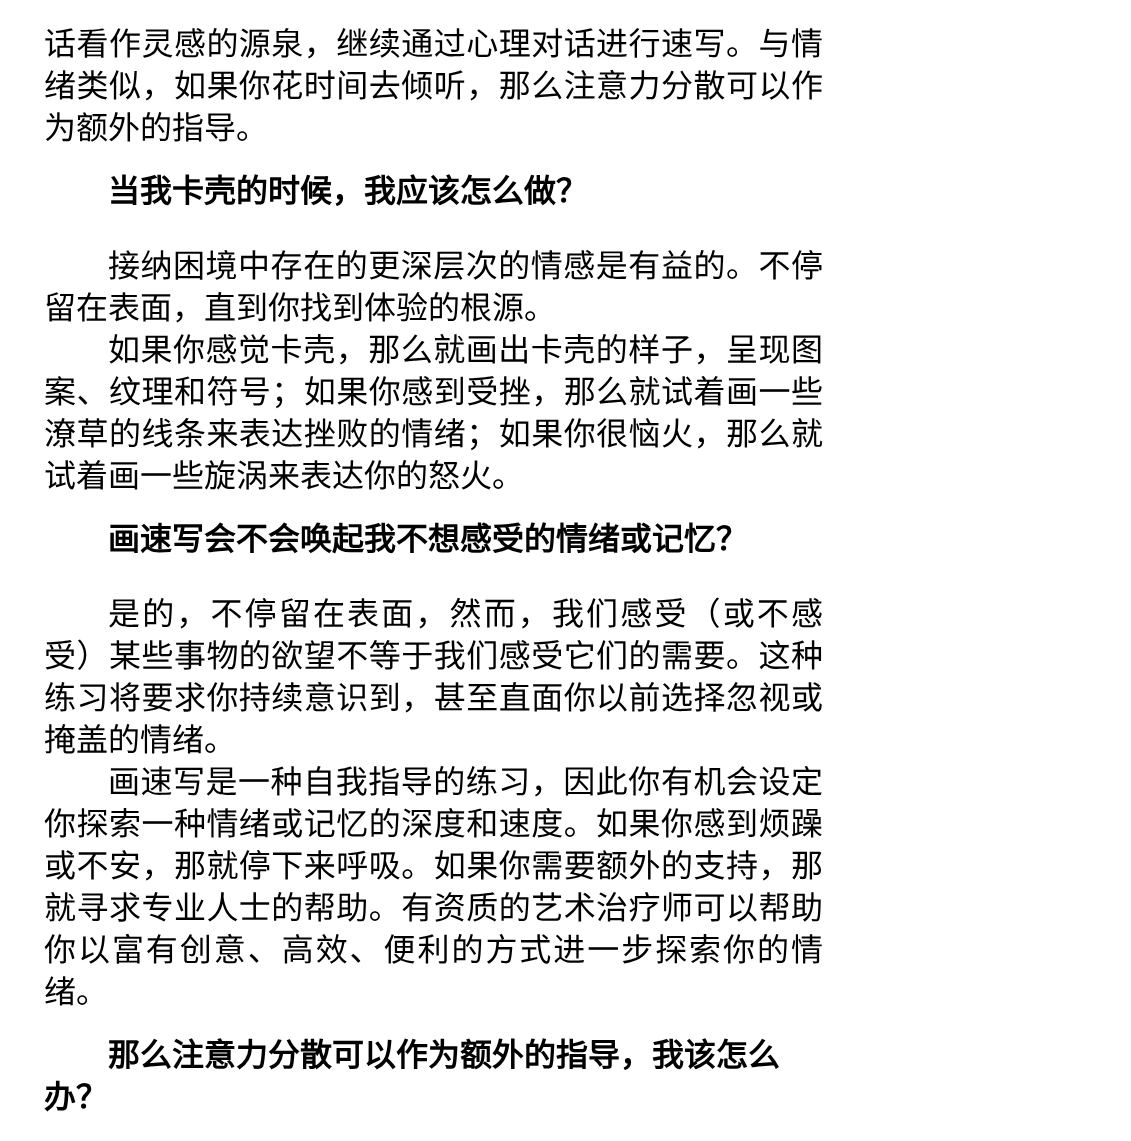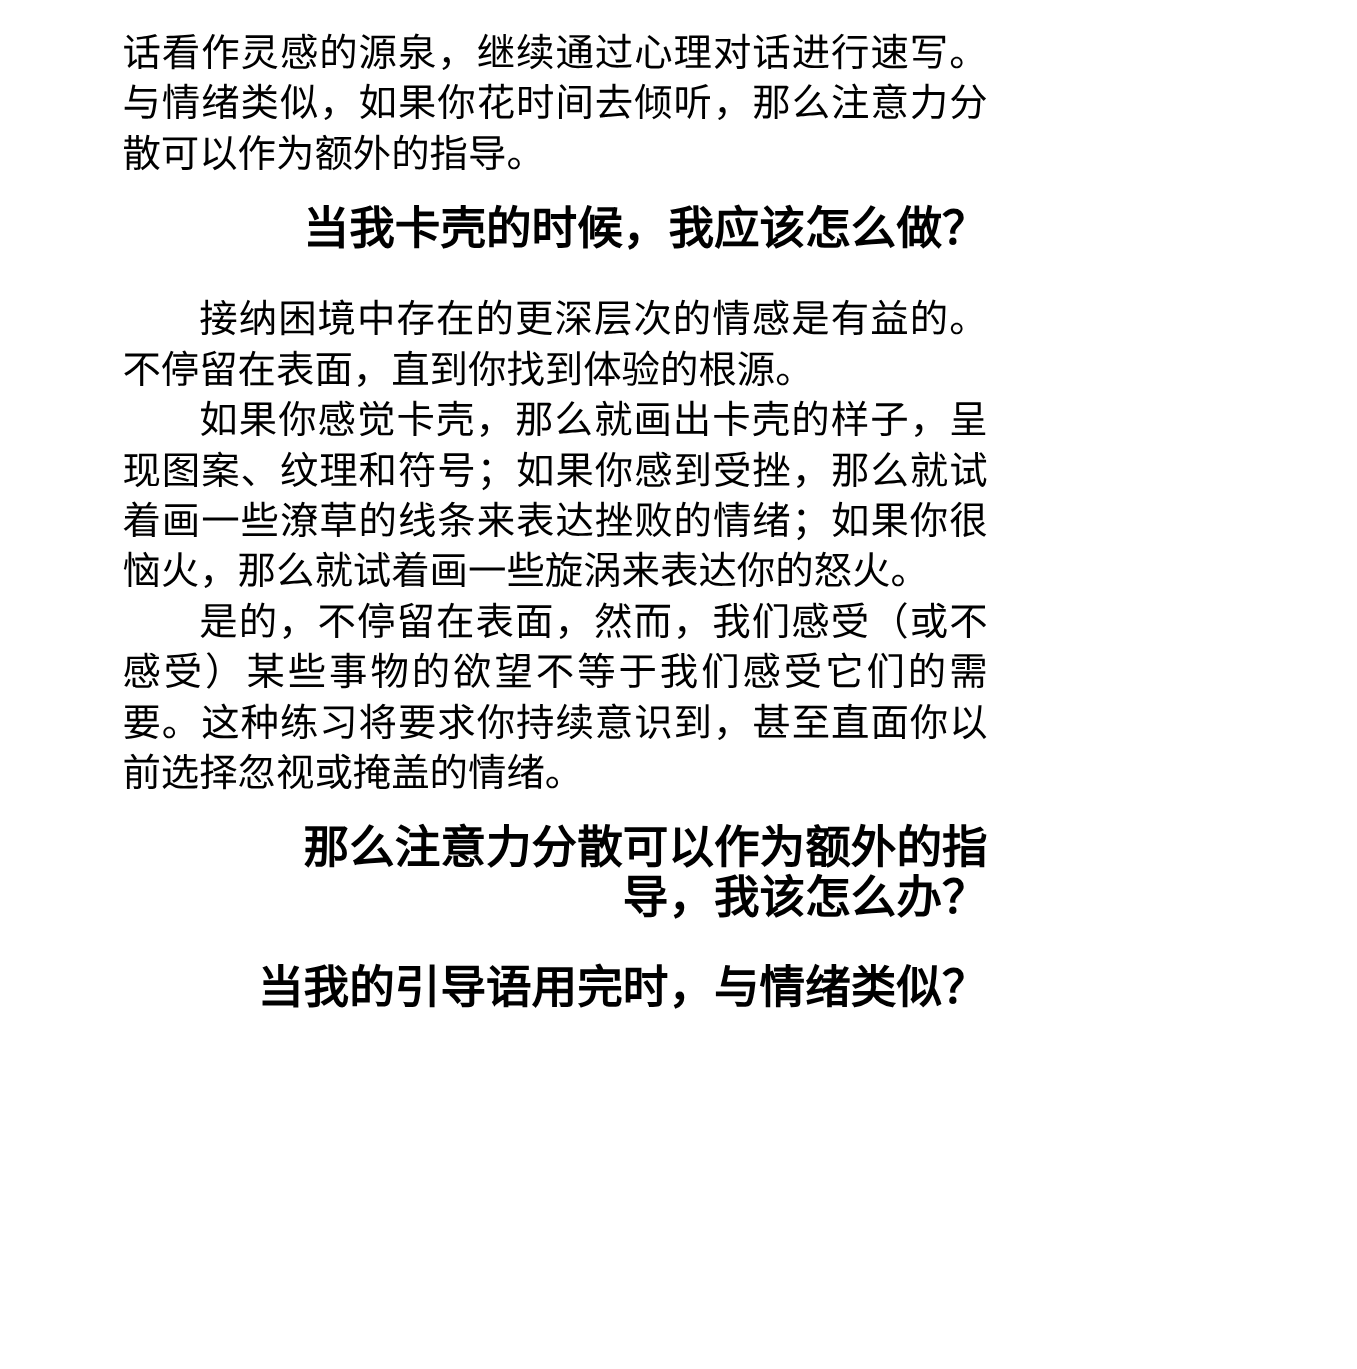--- a/index.html
+++ b/index.html
@@ -7,60 +7,62 @@
     padding: 0;
     background: #ffffff;
   }
   .page {
     position: relative;
     width: 904px;
     height: 1141px;
     box-sizing: border-box;
     background: #ffffff;
     color: #000000;
-    padding: 23px 81px 0 102px;
+    padding: 23px 81px 0 44px;
     overflow: hidden;
     font-family: "Liberation Sans", "DejaVu Sans", sans-serif;
     font-size: 32px;
     line-height: 42px;
     text-align: justify;
     letter-spacing: 0;
   }
   .page p {
     margin: 0;
     text-indent: 2em;
     font-weight: 400;
   }
   .page p.no-indent {
     text-indent: 0;
   }
   .page h2.qa-heading {
-    font-size: 38px;
+    font-size: 32px;
     line-height: 42px;
     font-weight: 700;
     margin: 21px 0 33px 0;
     text-indent: 2em;
-    text-align: right;
+    text-align: left;
   }
 </style>
 </head>
 <body>
 
 <div class="page">
 
   <p class="no-indent">话看作灵感的源泉，继续通过心理对话进行速写。与情绪类似，如果你花时间去倾听，那么注意力分散可以作为额外的指导。</p>
 
   <h2 class="qa-heading">当我卡壳的时候，我应该怎么做？</h2>
 
   <p>接纳困境中存在的更深层次的情感是有益的。不停留在表面，直到你找到体验的根源。</p>
 
   <p>如果你感觉卡壳，那么就画出卡壳的样子，呈现图案、纹理和符号；如果你感到受挫，那么就试着画一些潦草的线条来表达挫败的情绪；如果你很恼火，那么就试着画一些旋涡来表达你的怒火。</p>
 
+  <h2 class="qa-heading">画速写会不会唤起我不想感受的情绪或记忆？</h2>
 
   <p>是的，不停留在表面，然而，我们感受（或不感受）某些事物的欲望不等于我们感受它们的需要。这种练习将要求你持续意识到，甚至直面你以前选择忽视或掩盖的情绪。</p>
 
+  <p>画速写是一种自我指导的练习，因此你有机会设定你探索一种情绪或记忆的深度和速度。如果你感到烦躁或不安，那就停下来呼吸。如果你需要额外的支持，那就寻求专业人士的帮助。有资质的艺术治疗师可以帮助你以富有创意、高效、便利的方式进一步探索你的情绪。</p>
 
   <h2 class="qa-heading">那么注意力分散可以作为额外的指导，我该怎么办？</h2>
 
 
   <h2 class="qa-heading">当我的引导语用完时，与情绪类似？</h2>
 
 </div>
 
 </body></html>

